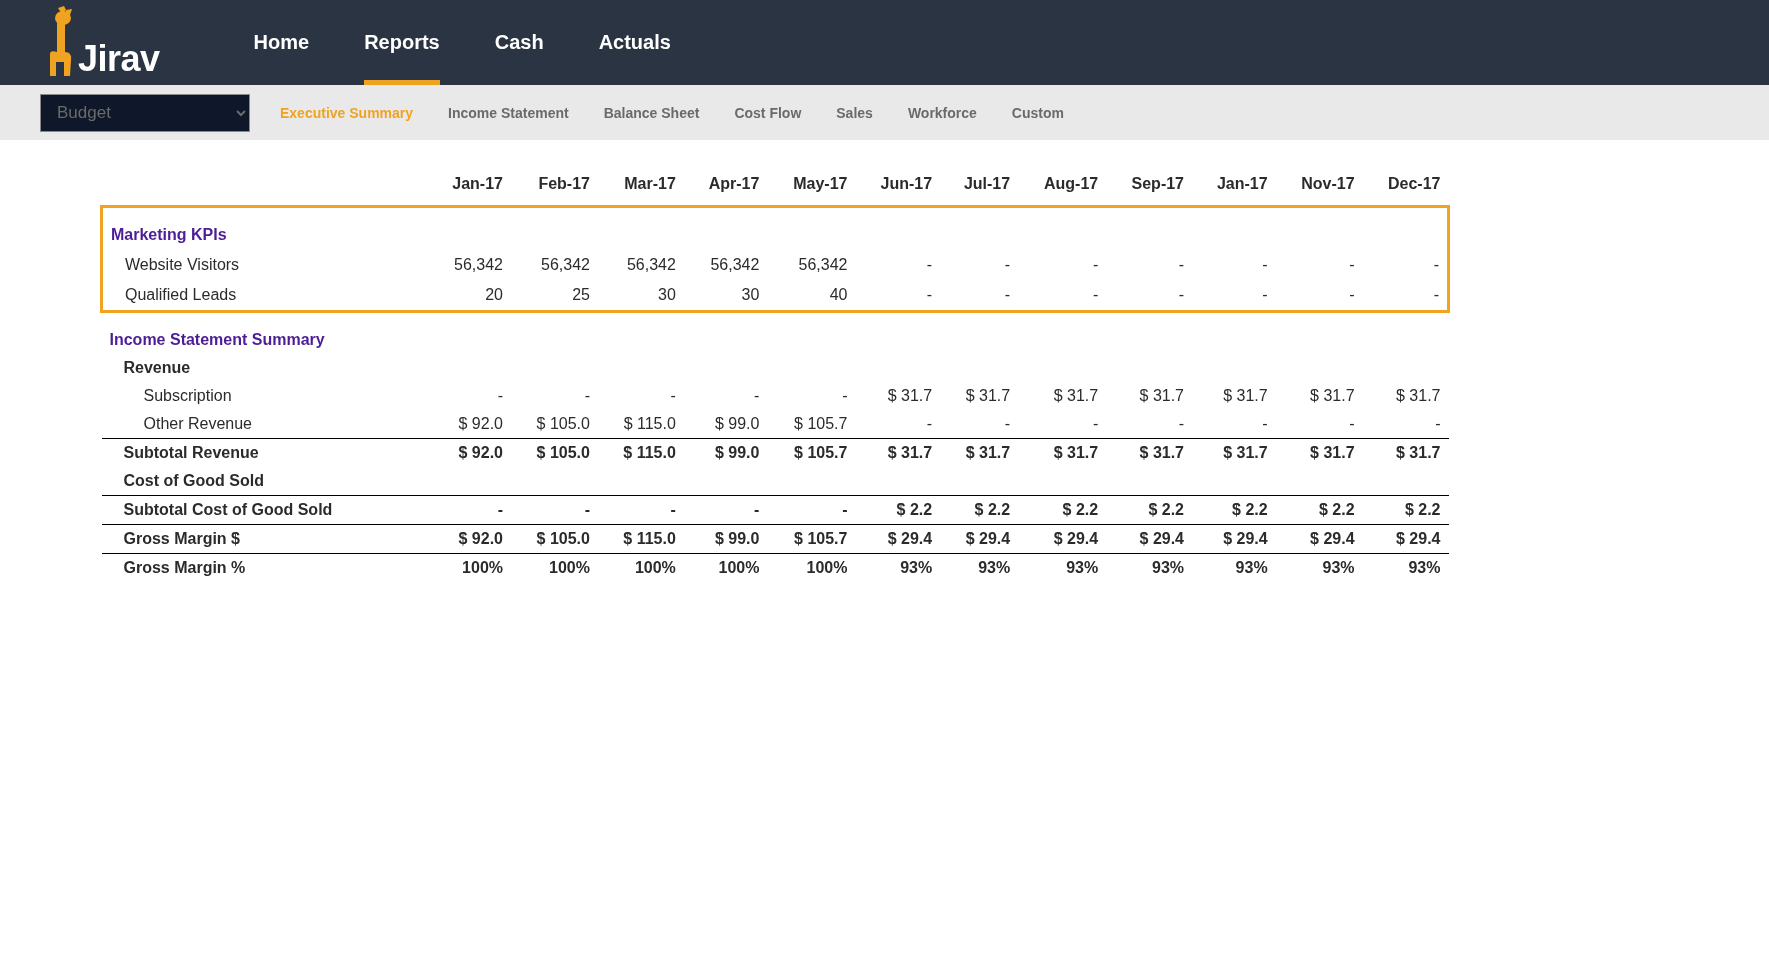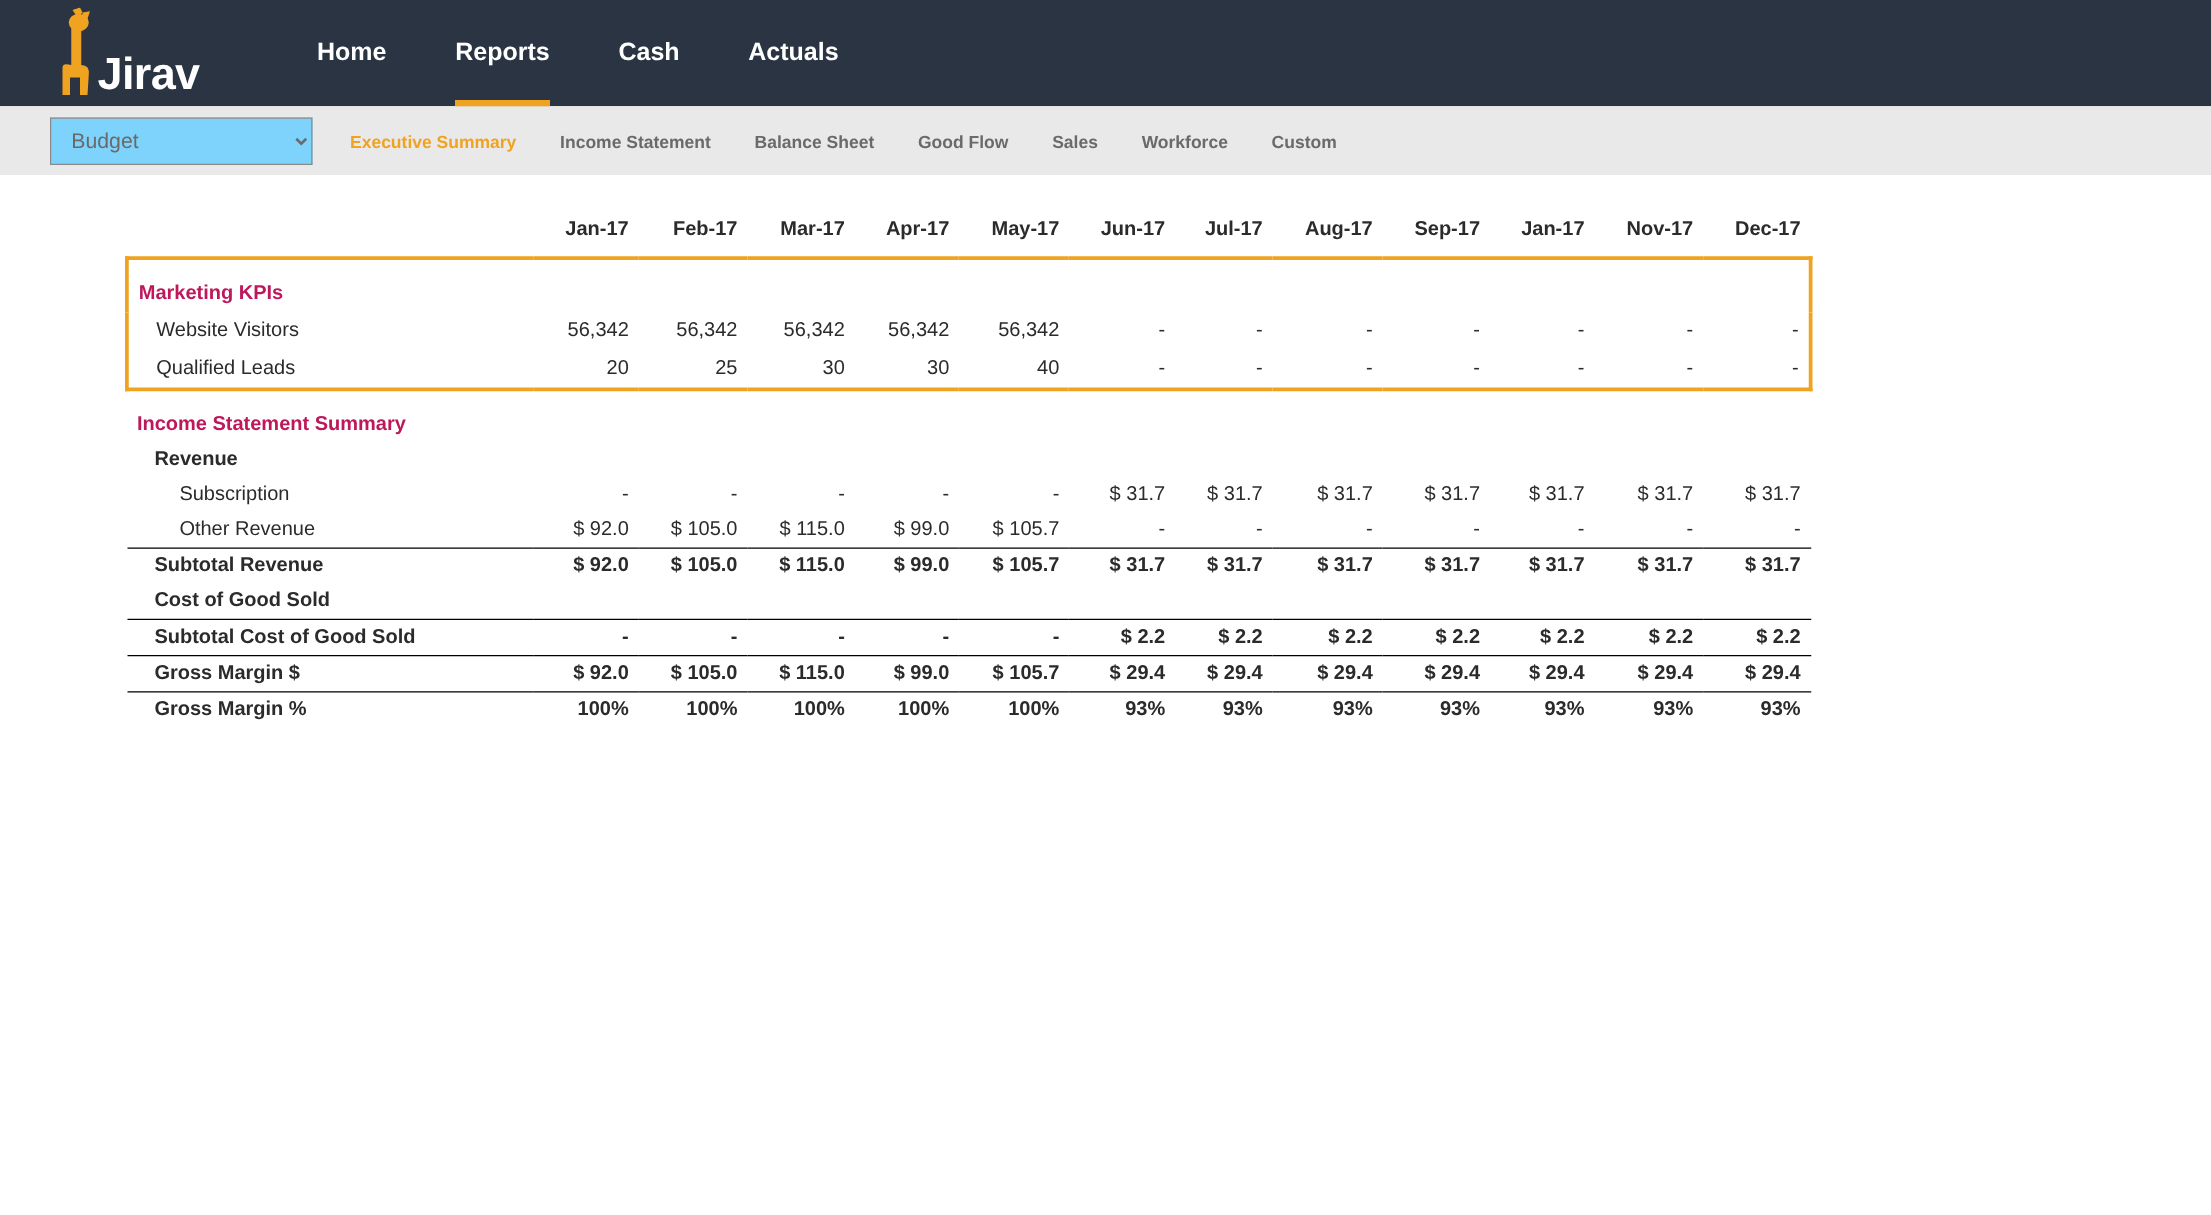--- a/index.html
+++ b/index.html
@@ -57,21 +57,21 @@
   height: 55px;
   display: flex;
   align-items: center;
   padding: 0 40px;
   gap: 30px;
 }
 .plan-select {
   width: 210px;
   height: 38px;
   border: 1px solid #8a8a8a;
-  background: #7dd3fc;
+  background: #0f172a;
   font-size: 17px;
   color: #6a6a6a;
   padding: 0 12px;
   font-weight: 500;
 }
 .sub-tabs {
   display: flex;
   gap: 35px;
 }
 .sub-tab {
@@ -100,21 +100,21 @@
   min-width: 260px;
 }
 .report-table thead th {
   font-weight: 700;
   color: #2b2b2b;
   padding-bottom: 12px;
 }
 .hdr-underline td, .hdr-underline th { border-bottom: 2px solid #2b2b2b; }
 .section-head td.rowlabel {
   font-weight: 700;
-  color: #be185d;
+  color: #4c1d95;
   padding-top: 18px;
 }
 .indent-1 { padding-left: 22px !important; }
 .indent-2 { padding-left: 42px !important; }
 .subtotal td { font-weight: 700; border-top: 1px solid #000; }
 .subtotal td.rowlabel { font-weight: 700; }
 .gross td { font-weight: 700; }
 .bold-row td { font-weight: 700; }
 .highlight-box {
   border: 3px solid #f0a321;
@@ -146,21 +146,21 @@
 </div>
 
 <div class="subbar">
   <select class="plan-select">
     <option>Budget</option>
   </select>
   <div class="sub-tabs">
     <div class="sub-tab active">Executive Summary</div>
     <div class="sub-tab">Income Statement</div>
     <div class="sub-tab">Balance Sheet</div>
-    <div class="sub-tab">Good Flow</div>
+    <div class="sub-tab">Cost Flow</div>
     <div class="sub-tab">Sales</div>
     <div class="sub-tab">Workforce</div>
     <div class="sub-tab">Custom</div>
   </div>
 </div>
 
 <div class="content">
   <table class="report-table">
     <thead>
       <tr class="hdr-underline">

